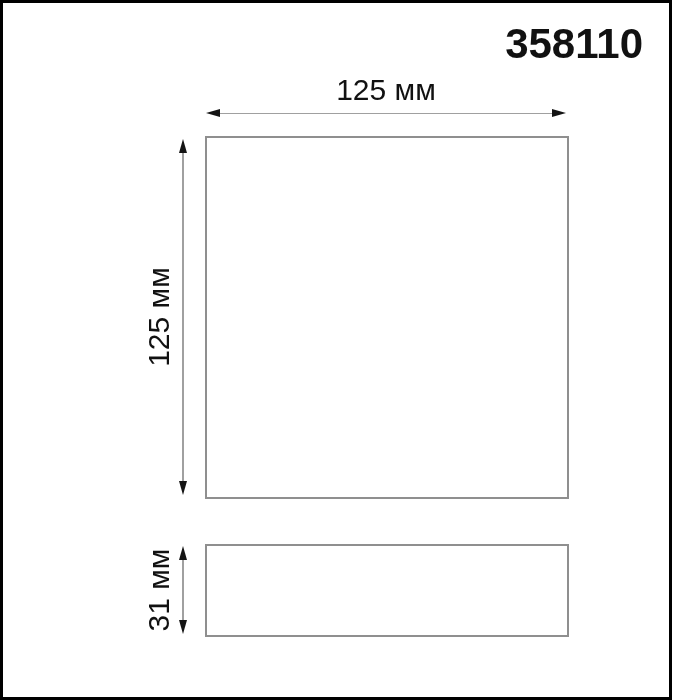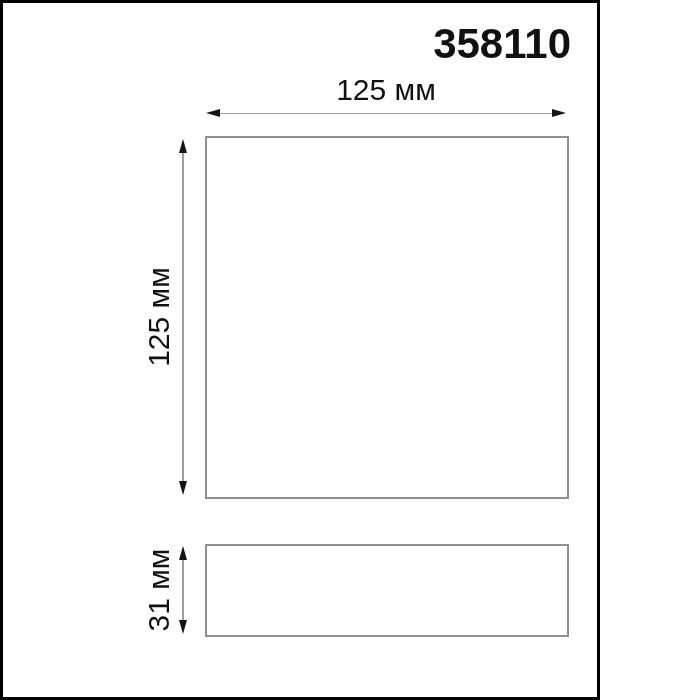--- a/index.html
+++ b/index.html
@@ -1,18 +1,18 @@
 <!DOCTYPE html>
 <html style="--color-background: #ffffff; --color-frame: #000000; --color-outline: #8f8f8f; --color-dimline: #a0a0a0; --color-arrowhead: #141414; --color-text: #111111;"><head>
 <meta charset="utf-8">
 <style>
   html, body { margin: 0; padding: 0; background: #ffffff; }
   .canvas {
     position: relative;
-    width: 600px;
+    width: 672px;
     height: 700px;
     box-sizing: border-box;
     background: var(--color-background, #ffffff);
     border: 3px solid var(--color-frame, #000000);
     overflow: hidden;
     font-family: "Liberation Sans", sans-serif;
     color: var(--color-text, #111111);
   }
 
   

